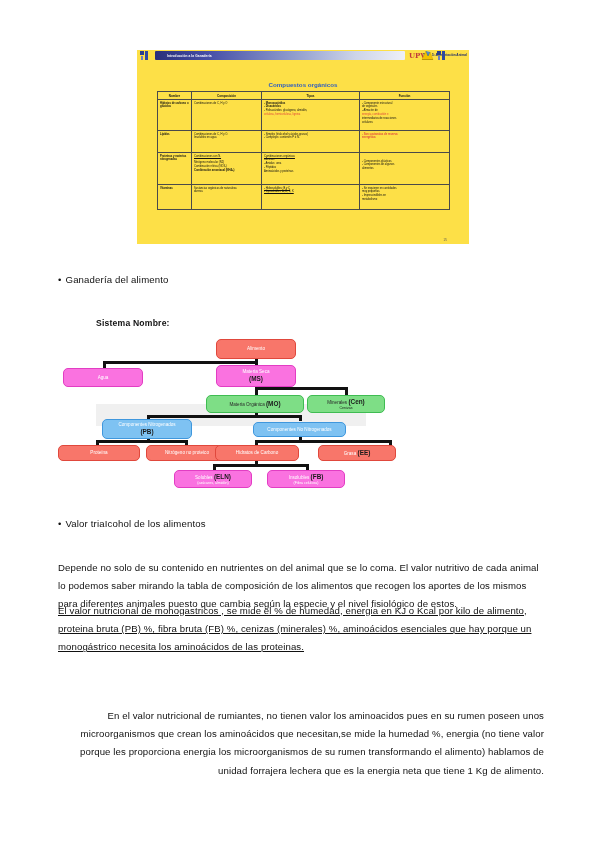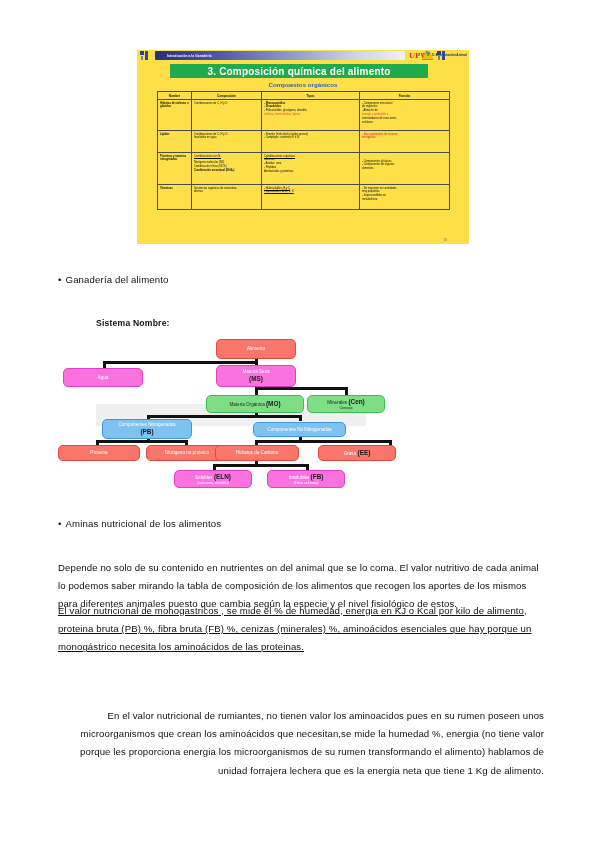--- a/index.html
+++ b/index.html
@@ -242,23 +242,20 @@
         <path d="M10 2 L14 12 L18 4" fill="#4e8fd0" stroke="#2b5f96" stroke-width="0.8"></path>
         <path d="M2 19 L24 19" stroke="#8a6d00" stroke-width="1"></path>
       </svg>
       <div class="corner-mark right">
         <div class="sq1"></div>
           <div class="sq2"></div>
           <div class="sq3"></div>
       </div>
     </div>
 
-    <div class="slide-title">
-      <span>3. Composición química del alimento</span>
-    </div>
 
     <div class="slide-subtitle">Compuestos orgánicos</div>
 
     <table class="comp-table">
       <thead>
         <tr>
           <th class="c-nombre">Nombre</th>
           <th class="c-comp">Composición</th>
           <th class="c-tipos">Tipos</th>
           <th class="c-func">Función</th>
@@ -441,20 +438,20 @@
       <span class="small2">(azúcares, almidón)</span>
     </div>
 
     <div class="node n-pink" style="left:209px; top:154px; width:78px; height:18px;">
       <span><span class="lbl">Insolubles </span><span class="big-in">(FB)</span></span>
       <span class="small2">(Fibra  celulosa)</span>
     </div>
   </div>
 
   <div class="bullet" id="bullet-valor">
-    <span class="dot">•</span><span>Aminas nutricional de los alimentos</span>
+    <span class="dot">•</span><span>Valor triaIcohol de los alimentos</span>
   </div>
 
   <p class="para" id="para-1">Depende no solo de su contenido en nutrientes on del animal que se lo coma. El valor nutritivo de cada animal lo podemos saber mirando la tabla de composición de los alimentos que recogen los aportes de los mismos para diferentes animales puesto que cambia según la especie y el nivel fisiológico de estos.</p>
   <p class="para" id="para-2">El valor nutricional de monogastricos , se mide el % de humedad, energia en KJ o Kcal por kilo de alimento, proteina bruta (PB) %, fibra bruta (FB) %, cenizas (minerales) %, aminoácidos esenciales que hay porque un monogástrico necesita los aminoácidos de las proteinas.</p>
   <p class="para" id="para-3">En el valor nutricional de rumiantes, no tienen valor los aminoacidos pues en su rumen poseen unos microorganismos que crean los aminoácidos que necesitan,se mide la humedad %, energia (no tiene valor porque les proporciona energia los microorganismos de su rumen transformando el alimento) hablamos de unidad forrajera lechera que es la energia neta que tiene 1 Kg de alimento.</p>
 
 </div>
 
 </body></html>

